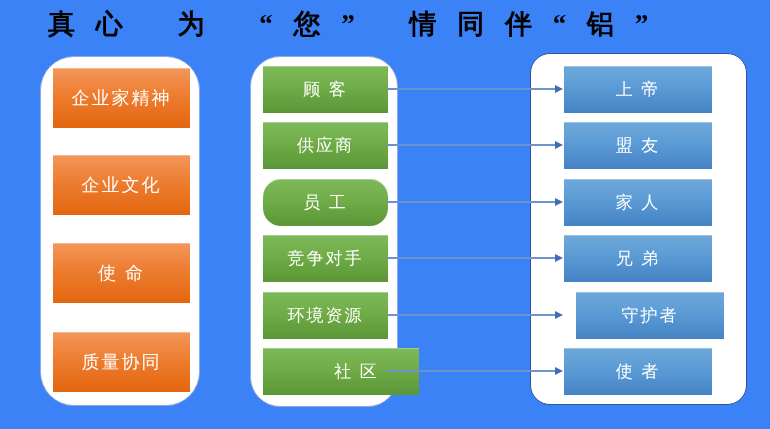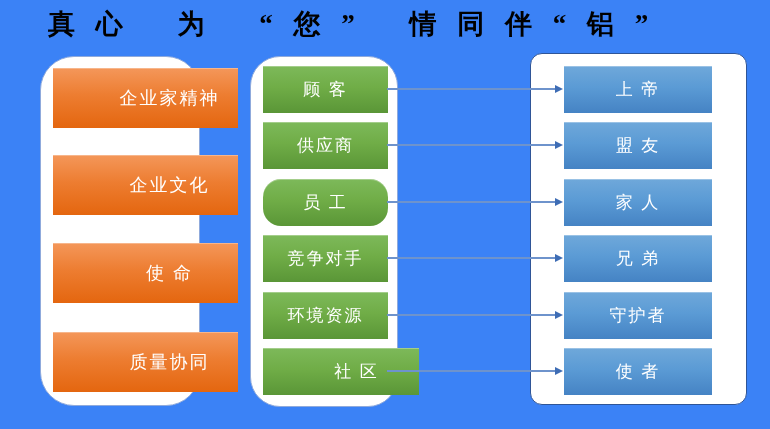--- a/index.html
+++ b/index.html
@@ -38,58 +38,57 @@
     border-radius: 34px;
   }
   .group-mid {
     left: 250px; top: 56px;
     width: 146px; height: 349px;
     border-radius: 30px;
   }
   .group-right {
     left: 530px; top: 53px;
     width: 215px; height: 350px;
-    border-radius: 12px;
+    border-radius: 20px;
     border-color: #2F5597;
   }
   .box {
     position: absolute;
     display: flex;
     align-items: center;
     justify-content: center;
     color: #ffffff;
     letter-spacing: 2px;
     box-shadow: inset 0 1px 0 rgba(255,255,255,0.30);
     white-space: pre;
   }
   .box-orange {
     left: 12px;
     width: 137px; height: 60px;
     background: linear-gradient(180deg, #F4975A 0%, #ED7D31 45%, #E4660F 100%);
     font-size: 18px;
-    padding-left: 48px;
   }
   .box-green {
     left: 12px;
     width: 125px; height: 47px;
     background: linear-gradient(180deg, #7DB95A 0%, #70AD47 45%, #5A9637 100%);
     font-size: 17px;
   }
   .box-blue {
     left: 33px;
     width: 148px; height: 47px;
     background: linear-gradient(180deg, #6FA8DA 0%, #5B9BD5 45%, #4583C4 100%);
     font-size: 17px;
   }
   
   .o1 { top: 11px; }  .o2 { top: 98px; }  .o3 { top: 186px; } .o4 { top: 275px; }
   .m1 { top: 9px; }   .m2 { top: 65px; }  .m3 { top: 122px; border-radius: 18px; }
   .m4 { top: 178px; } .m5 { top: 235px; text-align: center; } .m6 { top: 291px; padding-left: 31px; }
   .r1 { top: 12px; }  .r2 { top: 68px; }  .r3 { top: 125px; }
-  .r4 { top: 181px; } .r5 { top: 238px; } .r6 { top: 294px; }
+  .r4 { top: 181px; } .r5 { top: 238px; margin-left: 12px; } .r6 { top: 294px; }
 
   .arrow {
     position: absolute;
     left: 387px;
     width: 176px;
     height: 9px;
     z-index: 5;
   }
   .a1 { top: 84px; }  .a2 { top: 140px; } .a3 { top: 197px; }
   .a4 { top: 253px; } .a5 { top: 310px; } .a6 { top: 366px; }

